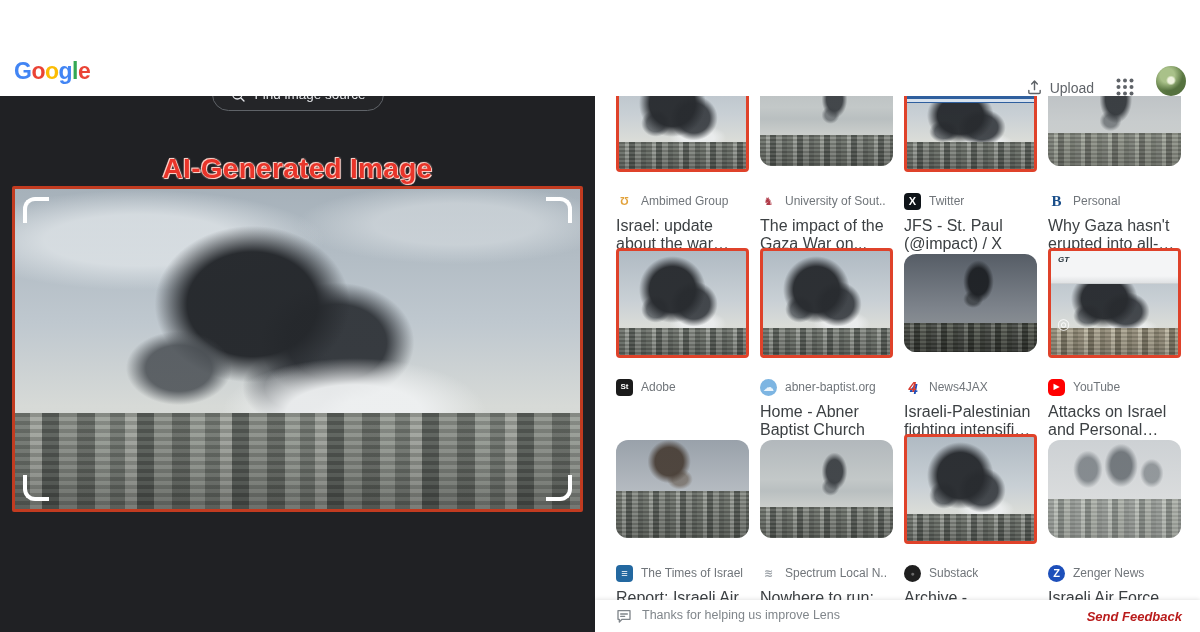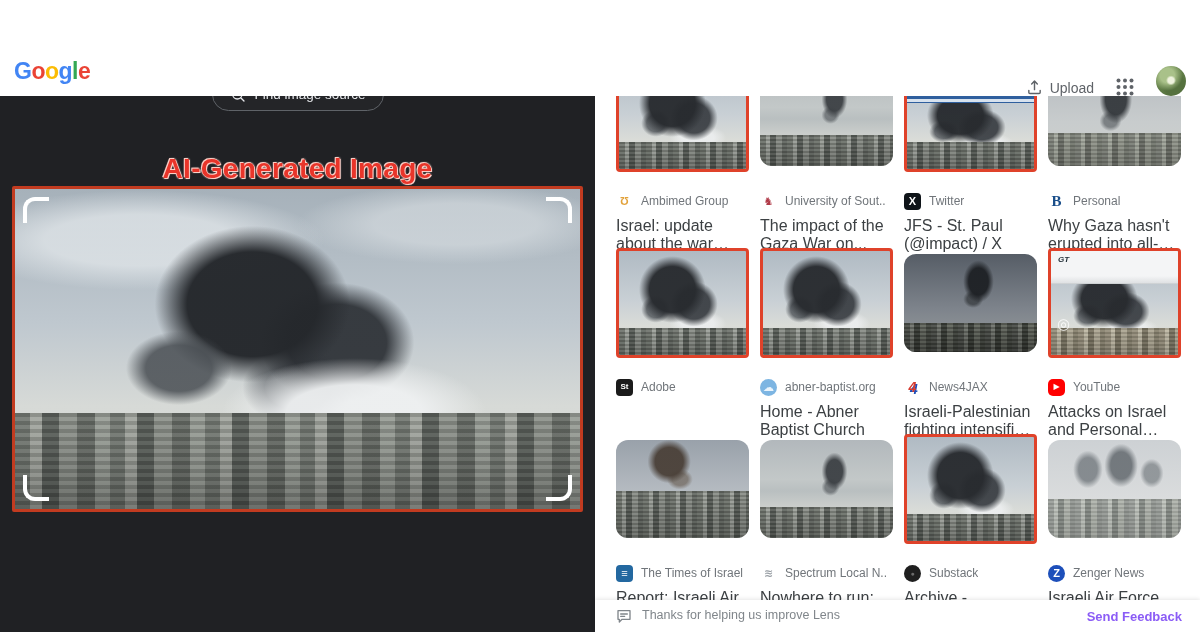--- a/index.html
+++ b/index.html
@@ -364,16 +364,16 @@
   </div>
 
   <div class="footer">
     <div class="footer-msg">
       <svg width="16" height="16" viewBox="0 0 24 24" fill="none" stroke="#80868b" stroke-width="2" stroke-linejoin="round">
         <path d="M3 4h18v13H9l-4 4v-4H3z"></path>
           <path d="M7 9h10M7 12.5h6" stroke-linecap="round"></path>
       </svg>
       <span>Thanks for helping us improve Lens</span>
     </div>
-    <div class="send-feedback" id="send-feedback" style="color: #8b5cf6;">Send Feedback</div>
+    <div class="send-feedback" id="send-feedback" style="color: #b91c1c; font-style: italic;">Send Feedback</div>
   </div>
 
 </div>
 
 </body></html>

